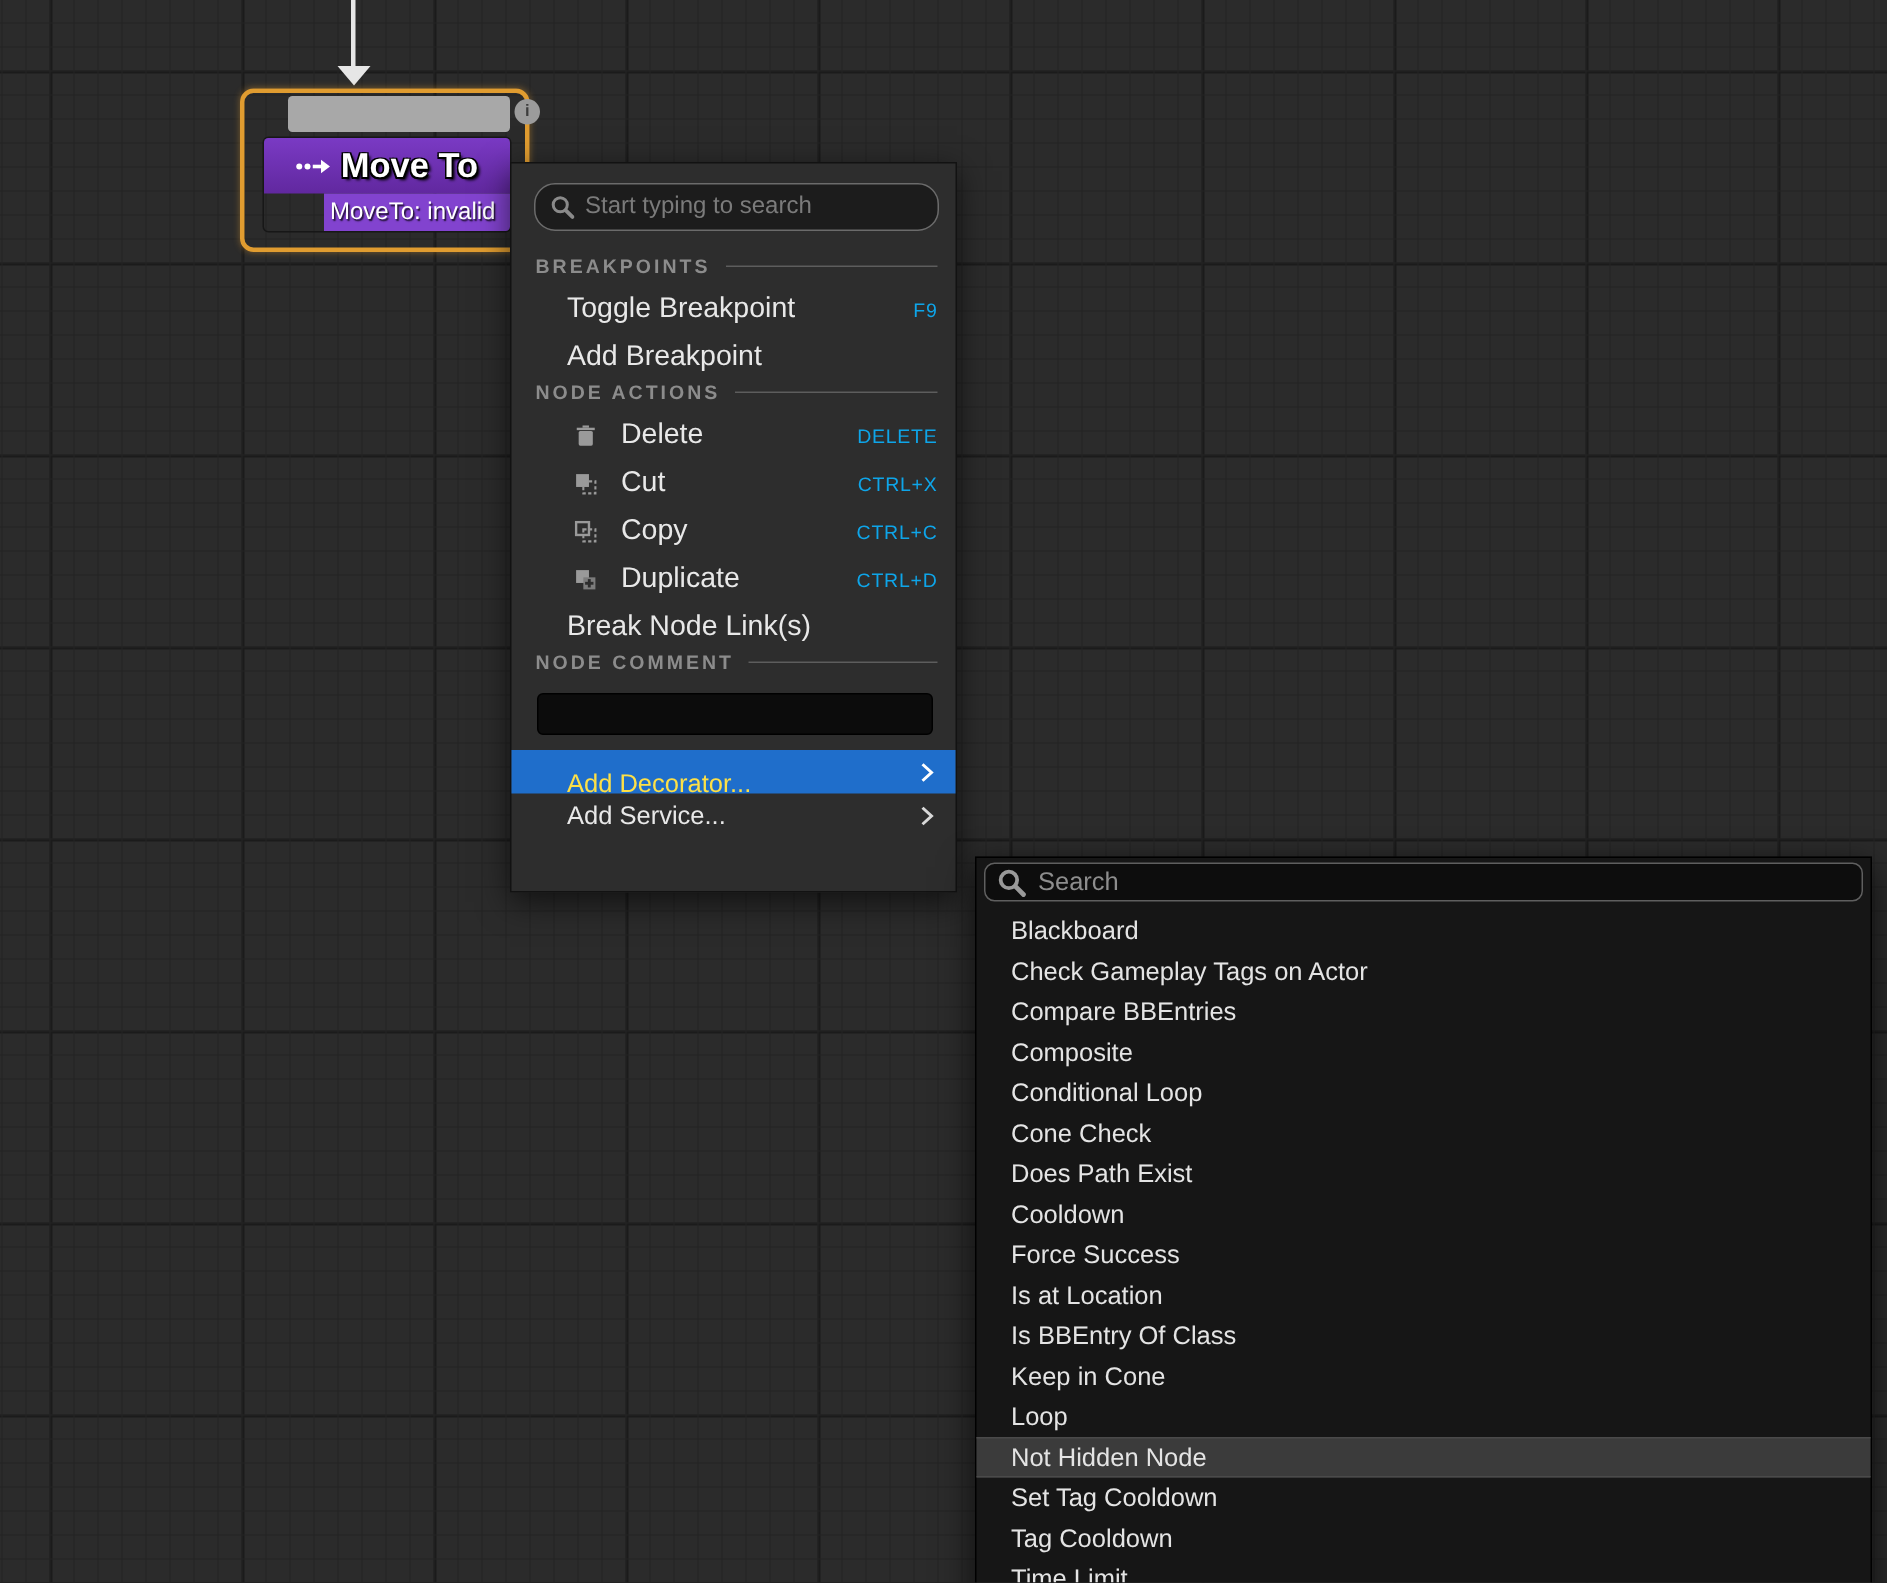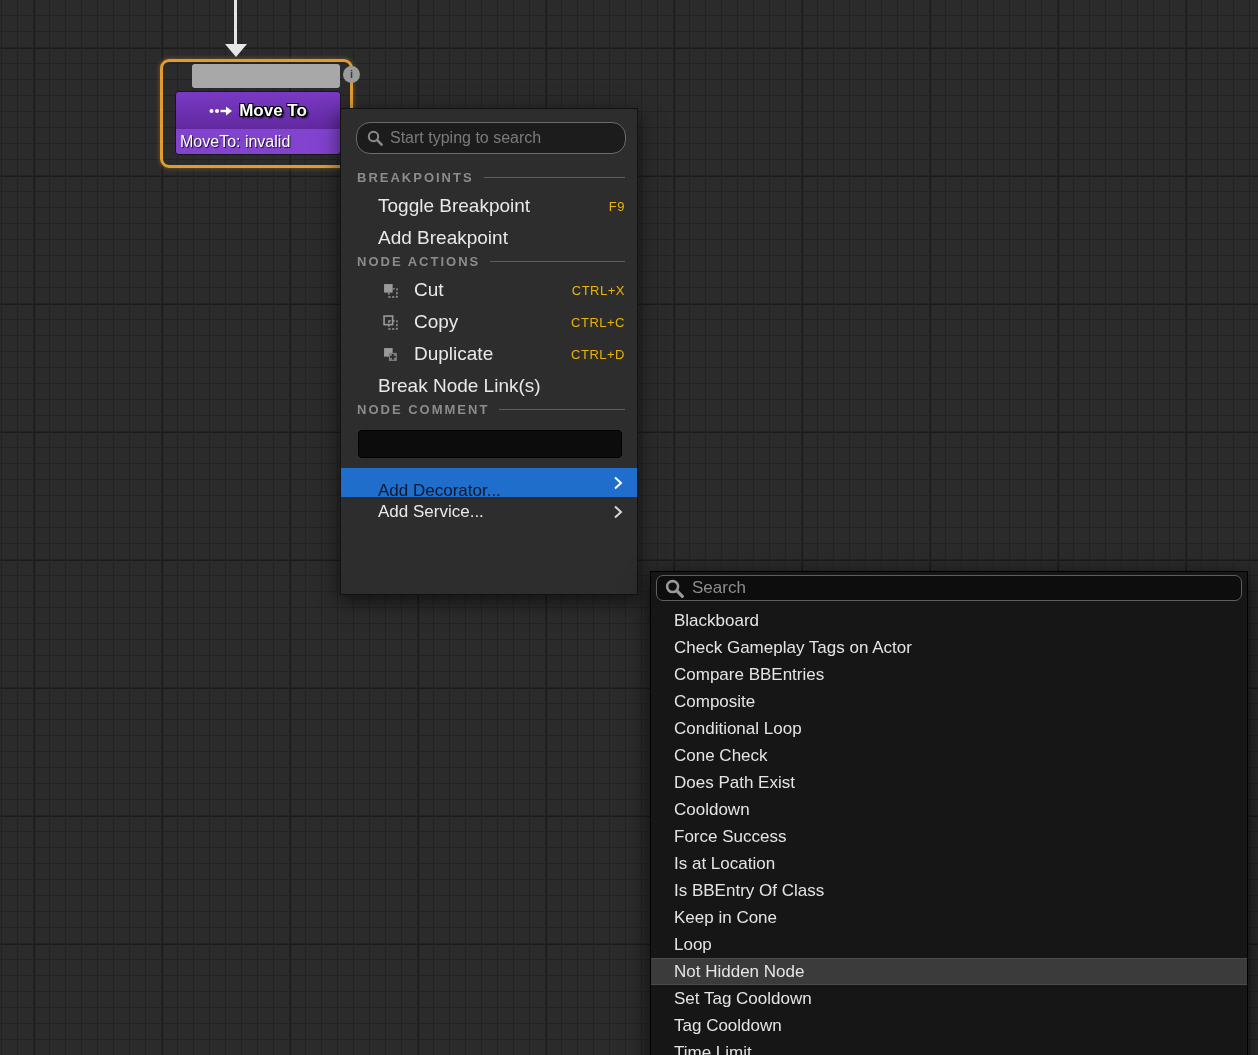--- a/index.html
+++ b/index.html
@@ -30,23 +30,23 @@
     background:#a8a8a8; border-radius:3px; z-index:3; }
 
   .info-circle{ position:absolute; left:343px; top:66px; width:17px; height:17px;
     border-radius:50%; background:#9b9b9b; z-index:3; color:#3d3d3d; font-size:11px;
     font-weight:bold; text-align:center; line-height:17px; }
 
   .node{ position:absolute; left:175px; top:91px; width:166px; height:64px;
     border-radius:4px; overflow:hidden; z-index:2; border:1px solid #171717; }
   .node-header{ height:37px; background:linear-gradient(#7a3ac4,#61289f);
     display:flex; align-items:center; justify-content:center; gap:6px; }
-  .node-title{ color:#fff; font-size:17px; font-weight:bold;
+  .node-title{ color:#fff; font-size:23px; font-weight:bold;
     text-shadow:-1px -1px 0 #000,1px -1px 0 #000,-1px 1px 0 #000,1px 1px 0 #000,2px 2px 2px #000; }
-  .node-sub{ height:26px; background:#8243cf; display:flex; align-items:center; padding-left:4px; }
+  .node-sub{ height:26px; background:#8243cf; display:flex; align-items:center; padding-left:4px;margin-left:40px; }
   .node-subtext{ color:#fff; font-size:16px; text-shadow:1px 1px 1px rgba(0,0,0,.8); }
 
   
   .ctx{ position:absolute; left:340px; top:108px; width:298px; height:487px;
     background:#2d2d2d; border:1px solid #121212; box-shadow:0 6px 20px rgba(0,0,0,.6);
     z-index:5; padding-top:13px; }
   .ctx-search{ margin:0 11px 16px 15px; height:27px; border-radius:14px;
     background:#1c1c1c; border:1px solid #6b6b6b; display:flex; align-items:center; padding:15px 10px; gap:7px; }
   .ctx-search input{ flex:1; background:transparent; border:none; outline:none;
     color:#cfcfcf; font-size:16px; font-family:"Liberation Sans",sans-serif; }
@@ -54,31 +54,31 @@
 
   .sec{ display:flex; align-items:center; gap:10px; padding:0 12px 0 16px; height:14px; margin-bottom:6px; }
   .sec-label{ color:#8c8c8c; font-size:13px; font-weight:bold; letter-spacing:2px; }
   .sec-line{ flex:1; height:1px; background:#5d5d5d; }
   .sec.m-top{ margin-top:0; }
 
   .row{ height:32px; display:flex; align-items:center; padding:0 12px 0 37px; cursor:default; }
   .row.icon-row{ padding-left:42px; }
   .row .mi{ width:16px; height:16px; margin-right:15px; flex:0 0 auto; display:flex; align-items:center; }
   .row-label{ flex:1; font-size:19px; color:#e8e8e8; }
-  .row-shortcut{ font-size:13px; color:#eab308; letter-spacing:.5px; }
+  .row-shortcut{ font-size:13px; color:#0ea5e9; letter-spacing:.5px; }
 
   .comment-input-wrap{ padding:8px 15px 10px 17px; }
   .comment-input{ width:100%; height:28px; background:#0c0c0c; border:1px solid #000;
     border-radius:4px; color:#ddd; font-size:15px; padding:0 8px; outline:none;
     font-family:"Liberation Sans",sans-serif; }
 
   .subrow{ height:29px; display:flex; align-items:center; padding:0 14px 0 37px; }
   .subrow .row-label{ font-size:17px; }
   .subrow.sel{ background:#1f6ecb; }
-  .subrow.sel .row-label{ color:#0f172a;margin-top:17px; }
+  .subrow.sel .row-label{ color:#fde047;margin-top:17px; }
   .chev{ width:10px; height:14px; flex:0 0 auto; }
 
   
   .dmenu{ position:absolute; left:650px; top:571px; width:598px; height:662px;
     background:#161616; border:1px solid #000; box-shadow:0 6px 22px rgba(0,0,0,.7);
     z-index:6; padding-top:3px; }
   .dmenu-search{ margin:0 5px 6px 5px; height:26px; border-radius:7px;
     background:#0d0d0d; border:1px solid #5f5f5f; display:flex; align-items:center; padding:0 8px; gap:8px; }
   .dmenu-search input{ flex:1; background:transparent; border:none; outline:none;
     color:#d5d5d5; font-size:17px; font-family:"Liberation Sans",sans-serif; }
@@ -134,20 +134,31 @@
     </div>
     <div class="row">
       <span class="row-label">Add Breakpoint</span>
     </div>
 
     <div class="sec m-top">
       <span class="sec-label">NODE ACTIONS</span>
       <span class="sec-line"></span>
     </div>
 
+    <div class="row icon-row">
+      <span class="mi">
+        <svg width="15" height="15" viewBox="0 0 14 14">
+          <rect x="2.6" y="4" width="8.8" height="9.2" rx="1" fill="#9a9a9a"></rect>
+          <rect x="1.4" y="2" width="11.2" height="1.5" fill="#9a9a9a"></rect>
+          <rect x="5" y="0.6" width="4" height="1.4" fill="#9a9a9a"></rect>
+        </svg>
+      </span>
+      <span class="row-label">Delete</span>
+      <span class="row-shortcut">DELETE</span>
+    </div>
 
     <div class="row icon-row">
       <span class="mi">
         <svg width="15" height="15" viewBox="0 0 14 14">
           <rect x="1" y="1" width="8" height="8" fill="#9a9a9a"></rect>
           <rect x="5.5" y="5.5" width="7.5" height="7.5" fill="none" stroke="#9a9a9a" stroke-width="1.3" stroke-dasharray="2 1.5"></rect>
         </svg>
       </span>
       <span class="row-label">Cut</span>
       <span class="row-shortcut">CTRL+X</span>

